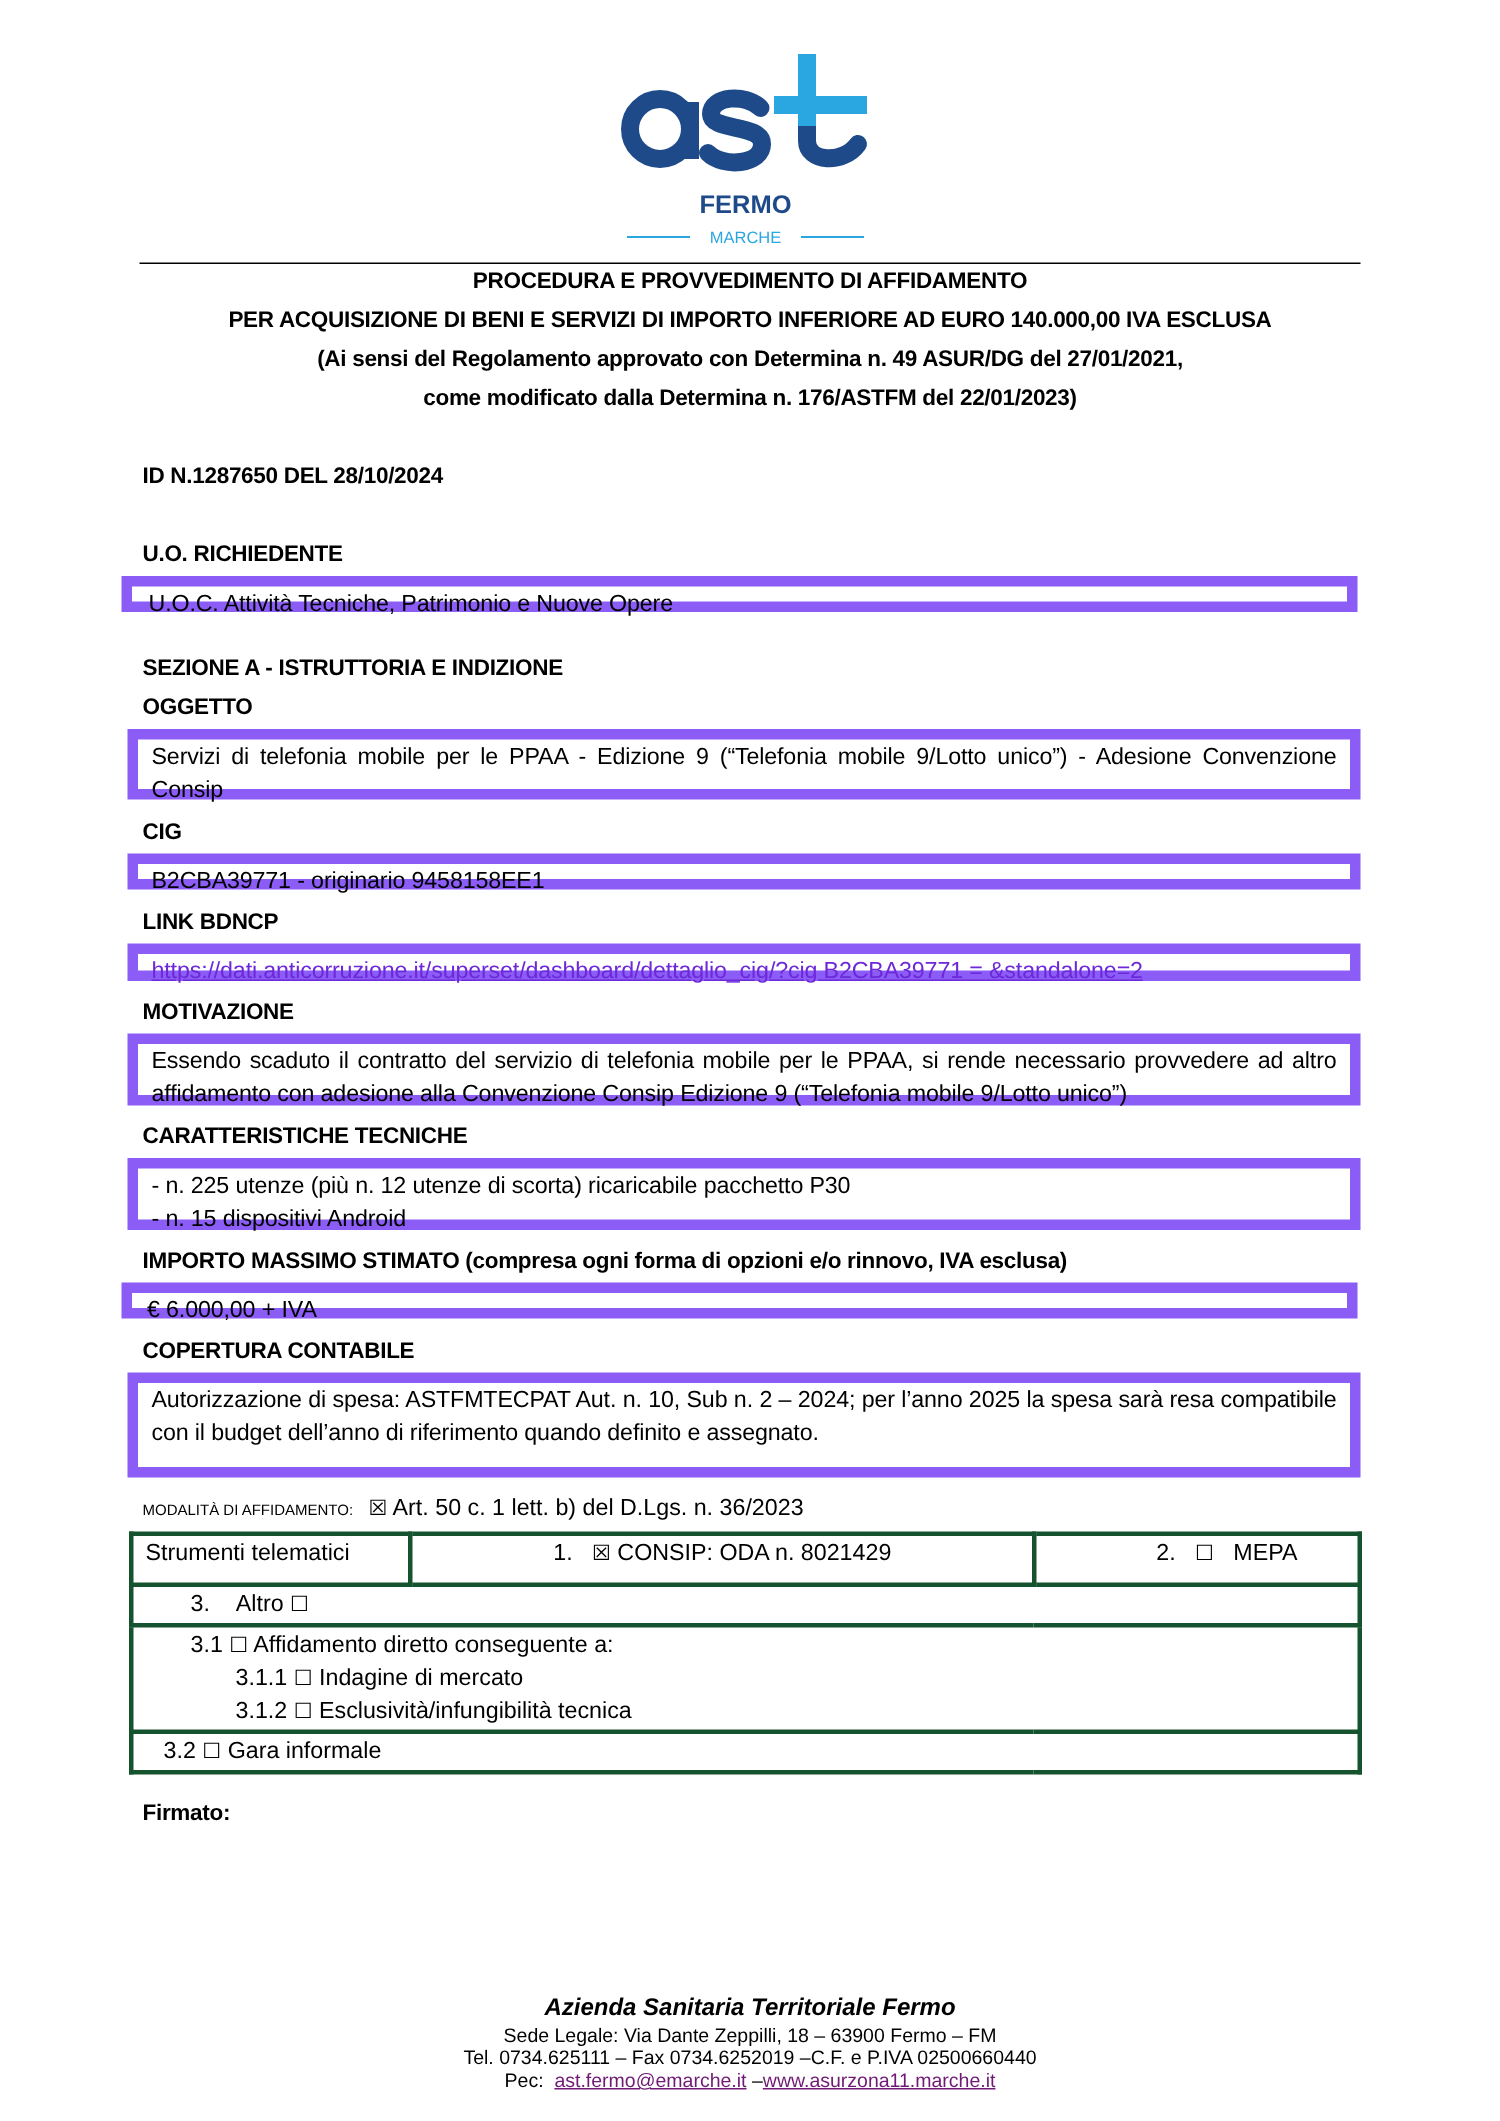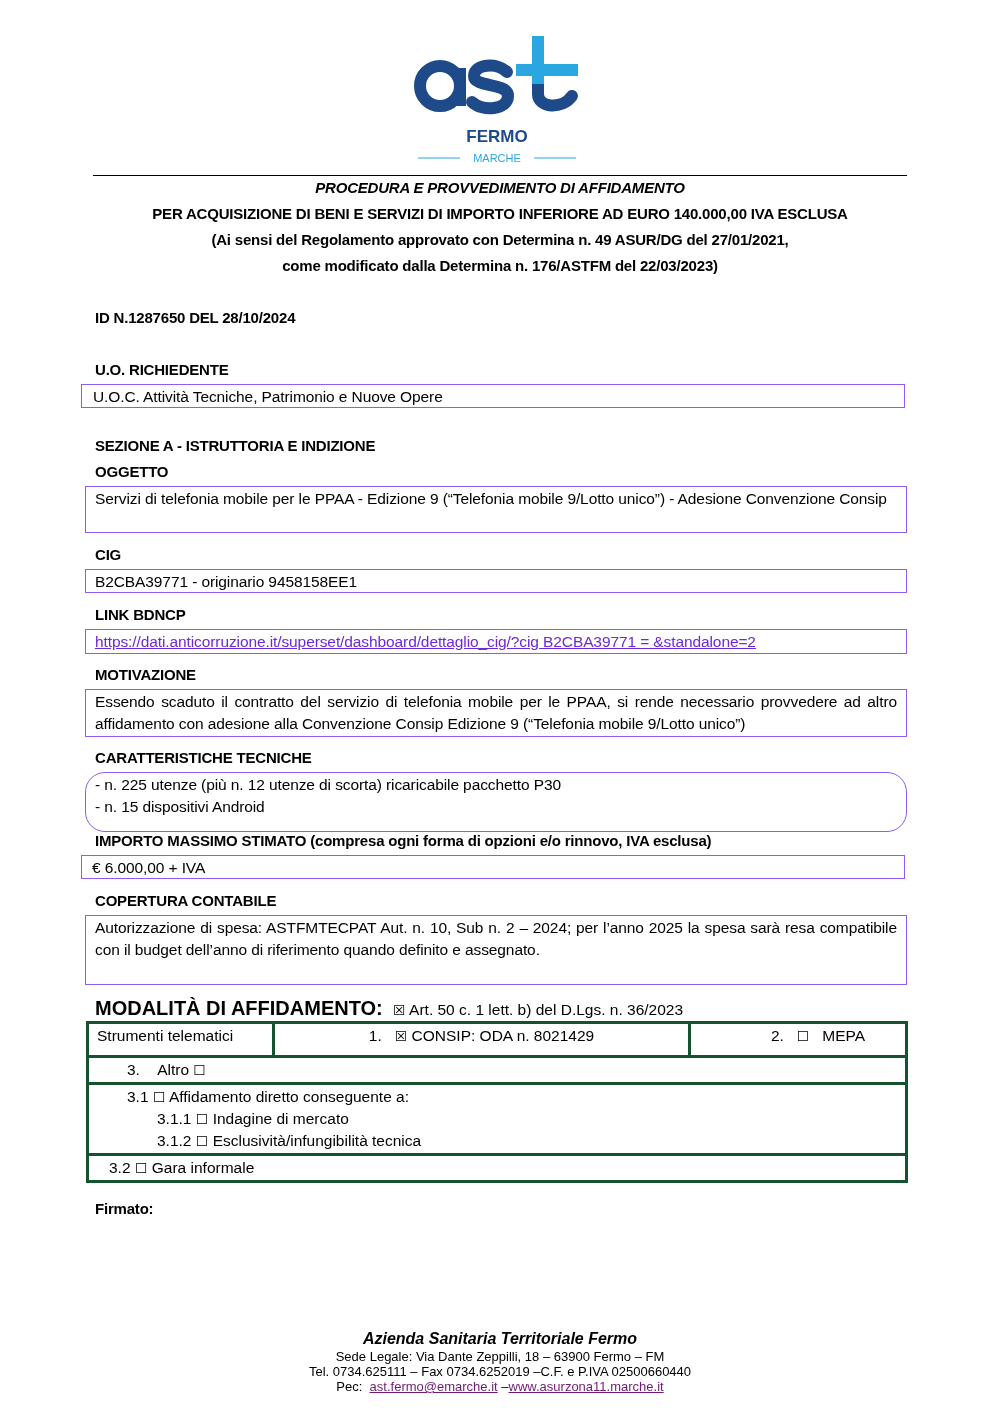--- a/index.html
+++ b/index.html
@@ -4,21 +4,21 @@
 <style>
   html, body { margin: 0; padding: 0; background: #ffffff; }
   body { width: 1000px; height: 1414px; position: relative; overflow: hidden;
          font-family: "Liberation Sans", sans-serif; color: #000; }
   .abs { position: absolute; }
   .logo { left: 412px; top: 34px; width: 170px; height: 132px; }
   .hr-top { left: 93px; top: 175px; width: 814px; height: 0; border-top: 1.5px solid #000; }
   .title { left: 0; width: 1000px; text-align: center; font-weight: bold; font-size: 15px;
            font-family: "Liberation Sans", sans-serif; letter-spacing: -0.2px; }
   .label { left: 95px; font-weight: bold; font-size: 15px; letter-spacing: -0.2px; }
-  .box { border: 1px solid #8b5cf6; box-sizing: border-box; font-size: 15.5px; line-height: 22px;
+  .box { border: 7px solid #8b5cf6; box-sizing: border-box; font-size: 15.5px; line-height: 22px;
          padding: 1px 9px; letter-spacing: -0.1px; }
   .justify { text-align: justify; text-align-last: left; }
   .link { color: #6d28d9; text-decoration: underline; }
   table.aff { border-collapse: collapse; font-size: 15.5px; }
   table.aff td { border: 3px solid #14532d; padding: 1px 8px; vertical-align: top; line-height: 22px; }
   .footer { left: 0; width: 1000px; text-align: center; font-size: 13px; line-height: 15px; }
   .footer .org { font-weight: bold; font-size: 16px; line-height: 20px; font-style: italic; }
   .footer a { color: #701a75; text-decoration: underline; }
   .chk { font-family: "DejaVu Sans", sans-serif; font-size: 14px; }
 </style>
@@ -41,24 +41,24 @@
     <text x="85" y="108" text-anchor="middle" font-family="Liberation Sans, sans-serif" font-weight="bold" font-size="17" fill="#1f4a8a">FERMO</text>
 
     <line x1="6" y1="124" x2="48" y2="124" stroke="#2aa7e0" stroke-width="1.2"></line>
     <line x1="122" y1="124" x2="164" y2="124" stroke="#2aa7e0" stroke-width="1.2"></line>
     <text x="85" y="128" text-anchor="middle" font-family="Liberation Sans, sans-serif" font-size="11" fill="#2aa7e0">MARCHE</text>
   </svg>
 </div>
 
 <div class="abs hr-top"></div>
 
-<div class="abs title" style="top:179px;font-style:italic;">PROCEDURA E PROVVEDIMENTO DI AFFIDAMENTO</div>
+<div class="abs title" style="top:179px;">PROCEDURA E PROVVEDIMENTO DI AFFIDAMENTO</div>
 <div class="abs title" style="top:205px;">PER ACQUISIZIONE DI BENI E SERVIZI DI IMPORTO INFERIORE AD EURO 140.000,00 IVA ESCLUSA</div>
 <div class="abs title" style="top:231px;">(Ai sensi del Regolamento approvato con Determina n. 49 ASUR/DG del 27/01/2021,</div>
-<div class="abs title" style="top:257px;">come modificato dalla Determina n. 176/ASTFM del 22/03/2023)</div>
+<div class="abs title" style="top:257px;">come modificato dalla Determina n. 176/ASTFM del 22/01/2023)</div>
 
 <div class="abs label" style="top:309px;">ID N.1287650 DEL 28/10/2024</div>
 
 <div class="abs label" style="top:361px;">U.O. RICHIEDENTE</div>
 <div class="abs box" style="left:81px; top:384px; width:824px; height:24px; padding-left:11px;">
   <span>U.O.C. Attività Tecniche, Patrimonio e Nuove Opere</span>
 </div>
 
 <div class="abs label" style="top:437px;">SEZIONE A - ISTRUTTORIA E INDIZIONE</div>
 <div class="abs label" style="top:463px;">OGGETTO</div>
@@ -75,37 +75,37 @@
 <div class="abs box" style="left:85px; top:629px; width:822px; height:25px;">
   <span class="link">https://dati.anticorruzione.it/superset/dashboard/dettaglio_cig/?cig B2CBA39771 = &amp;standalone=2</span>
 </div>
 
 <div class="abs label" style="top:666px;">MOTIVAZIONE</div>
 <div class="abs box justify" style="left:85px; top:689px; width:822px; height:48px;">
   <span>Essendo scaduto il contratto del servizio di telefonia mobile per le PPAA, si rende necessario provvedere ad altro affidamento con adesione alla Convenzione Consip Edizione 9 (“Telefonia mobile 9/Lotto unico”)</span>
 </div>
 
 <div class="abs label" style="top:749px;">CARATTERISTICHE TECNICHE</div>
-<div class="abs box" style="left:85px; top:772px; width:822px; height:60px;border-radius:20px;">
+<div class="abs box" style="left:85px; top:772px; width:822px; height:48px;">
   <div>- n. 225 utenze (più n. 12 utenze di scorta) ricaricabile pacchetto P30</div>
   <div>- n. 15 dispositivi Android</div>
 </div>
 
 <div class="abs label" style="top:832px;">IMPORTO MASSIMO STIMATO (compresa ogni forma di opzioni e/o rinnovo, IVA esclusa)</div>
 <div class="abs box" style="left:81px; top:855px; width:824px; height:24px; padding-left:10px;">
   <span>€ 6.000,00 + IVA</span>
 </div>
 
 <div class="abs label" style="top:892px;">COPERTURA CONTABILE</div>
 <div class="abs box justify" style="left:85px; top:915px; width:822px; height:70px;">
   <div class="justify">Autorizzazione di spesa: ASTFMTECPAT Aut. n. 10, Sub n. 2 – 2024; per l’anno 2025 la spesa sarà resa compatibile con il budget dell’anno di riferimento quando definito e assegnato.</div>
 </div>
 
 <div class="abs" style="left:95px; top:997px; font-size:15.5px;">
-  <span style="font-weight:bold; font-size:20px;">MODALITÀ DI AFFIDAMENTO:</span>
+  <span style="font-weight:normal; font-size:10px;">MODALITÀ DI AFFIDAMENTO:</span>
   <span class="chk" style="margin-left:6px;">☒</span>
   <span>Art. 50 c. 1 lett. b) del D.Lgs. n. 36/2023</span>
 </div>
 
 <table class="abs aff" style="left:86px; top:1021px; width:822px;">
   <colgroup>
       <col style="width:187px">
       <col style="width:417px">
       <col style="width:218px">
     </colgroup>

